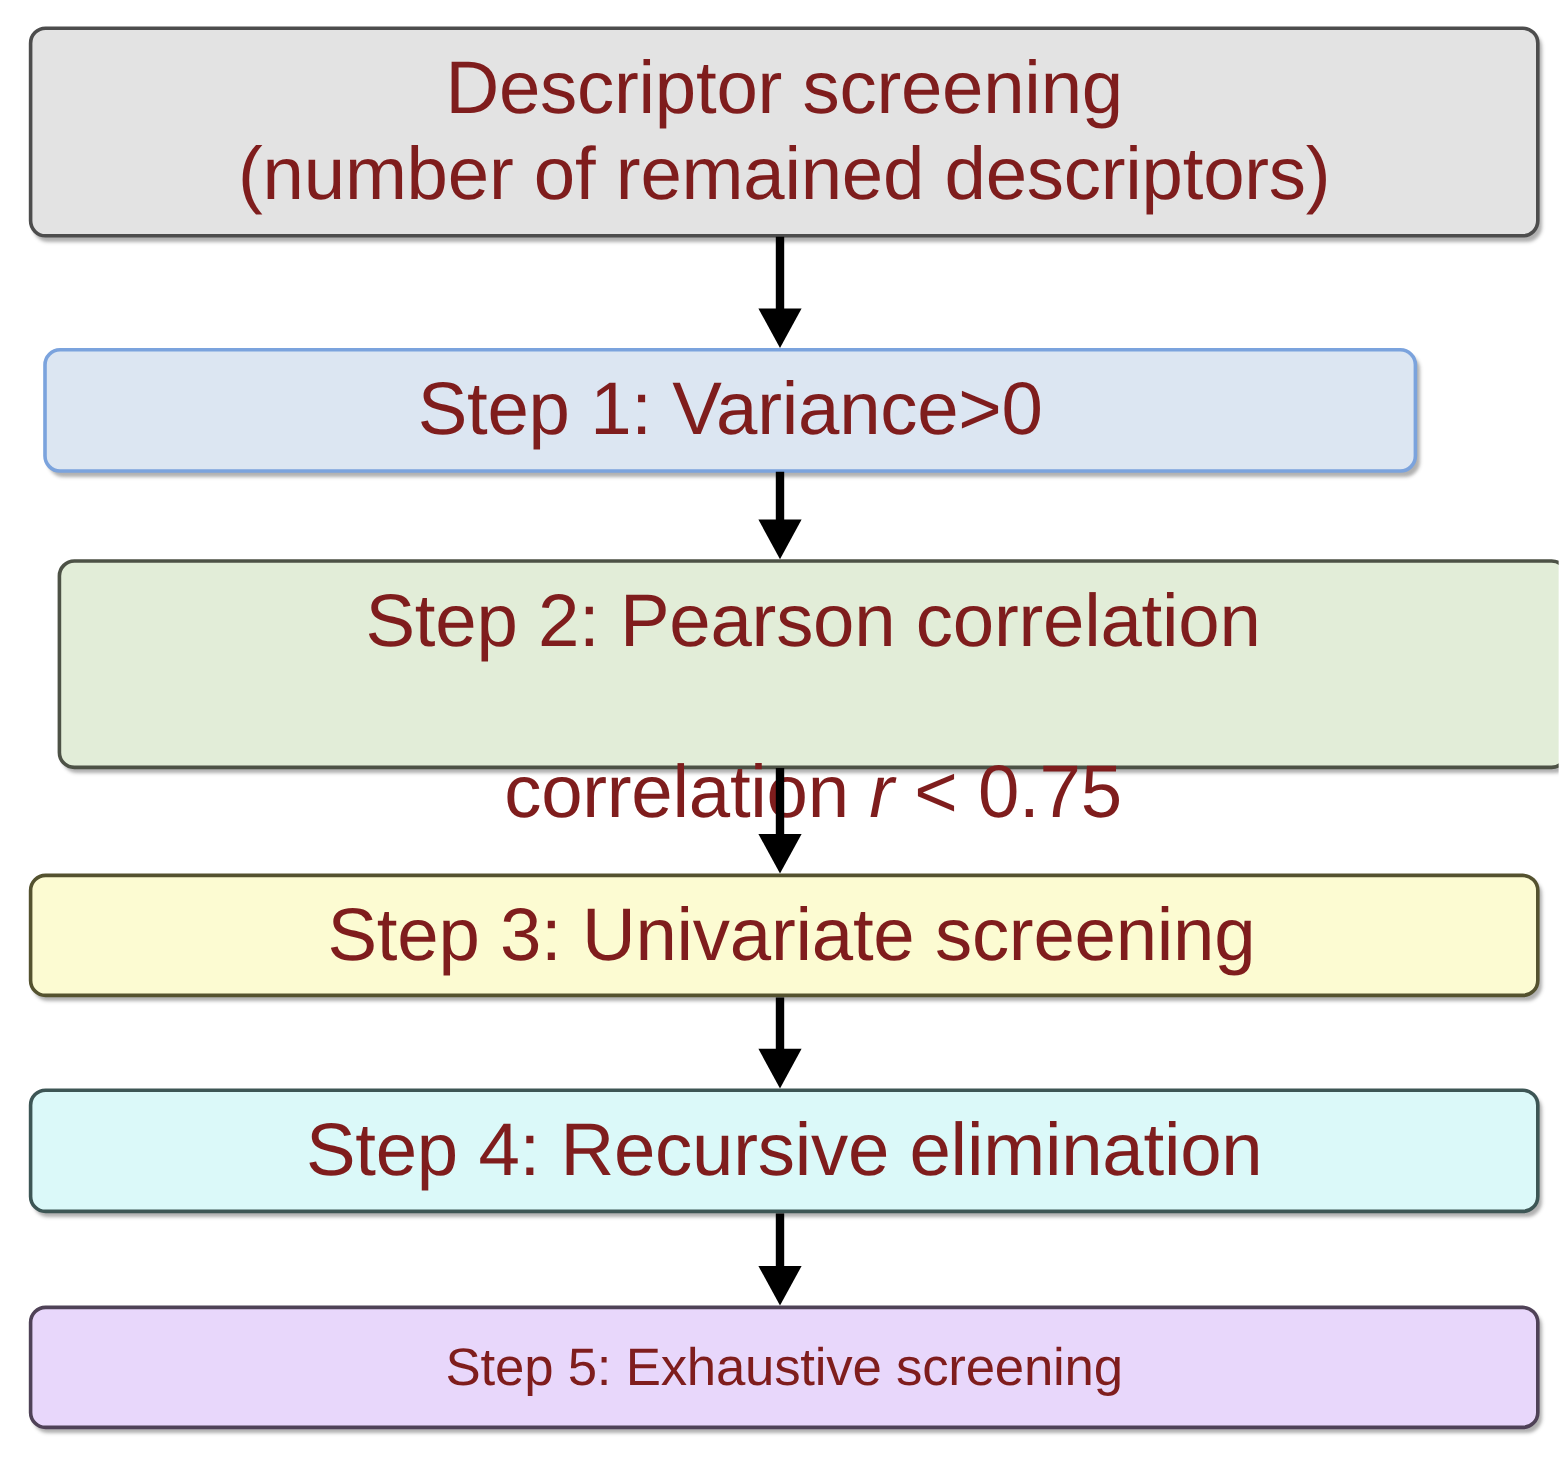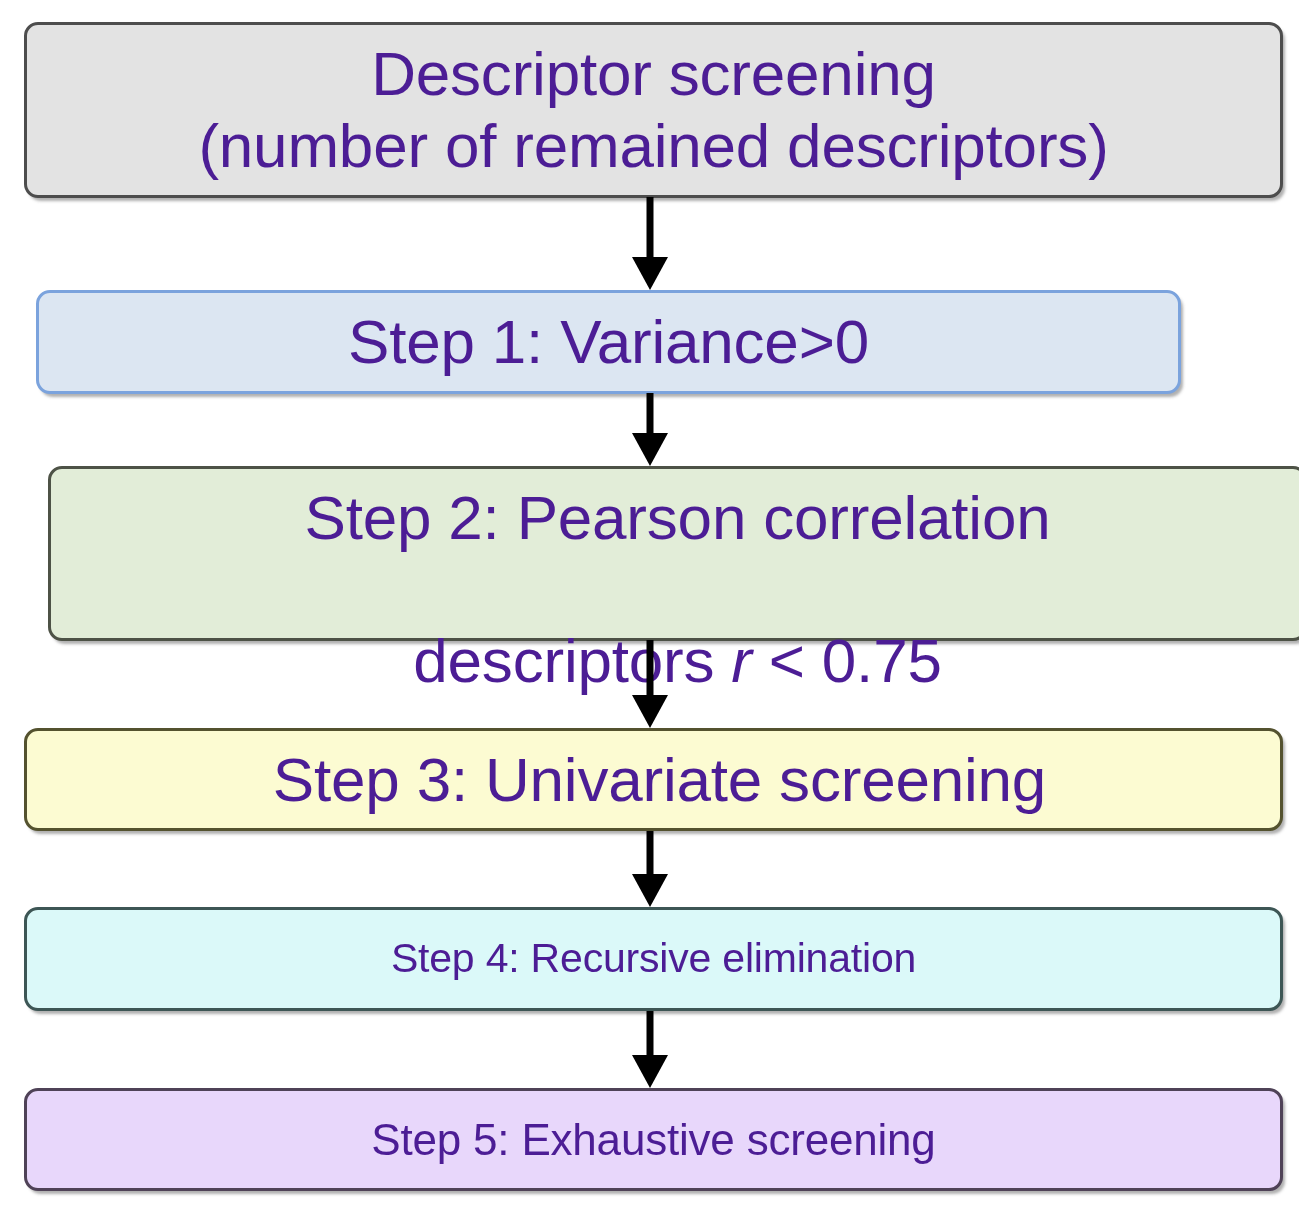--- a/index.html
+++ b/index.html
@@ -27,39 +27,39 @@
   .node {
     position: absolute;
     box-sizing: border-box;
     display: flex;
     align-items: center;
     justify-content: center;
     text-align: center;
     border-radius: 14px;
     border-style: solid;
     border-width: 3px;
-    color: #4c1d95;
+    color: #7f1d1d;
     line-height: 1.16;
     letter-spacing: -0.2px;
     box-shadow: 3px 4px 3px -1px rgba(80, 80, 80, 0.45);
   }
   .node .node-text {
     display: block;
     width: 100%;
     padding: 0 14px;
     box-sizing: border-box;
     white-space: pre-line;
   }
 
   
   .node-header   { left: 24px;  top: 22px;   width: 1259px; height: 176px; font-size: 62px; }
   .node-step1    { left: 24px;  top: 290px;  width: 1145px; height: 104px; font-size: 62px; margin-left: 12px; }
   .node-step2    { left: 24px;  top: 466px;  width: 1259px; height: 175px; font-size: 62px; margin-left: 24px; }
   .node-step3    { left: 24px;  top: 728px;  width: 1259px; height: 103px; font-size: 62px; }
-  .node-step4    { left: 24px;  top: 907px;  width: 1259px; height: 104px; font-size: 41px; }
+  .node-step4    { left: 24px;  top: 907px;  width: 1259px; height: 104px; font-size: 62px; }
   .node-step5    { left: 24px;  top: 1088px; width: 1259px; height: 103px; font-size: 44px; }
 
   
   .arrow {
     position: absolute;
     left: 0;
     width: 1299px;
     pointer-events: none;
   }
   .arrow svg { display: block; }
@@ -90,21 +90,21 @@
   <div class="arrow" style="top:393px;height:74px">
     <svg width="1299" height="74" viewBox="0 0 1299 74" aria-hidden="true">
       <line x1="650" y1="0" x2="650" y2="52" stroke="#000000" stroke-width="7"></line>
       <polygon points="632,40 668,40 650,73" fill="#000000"></polygon>
     </svg>
   </div>
 
   <div class="node node-step2" style="background-color: rgb(226, 237, 216); border-color: rgb(77, 82, 70);">
     <span class="node-text">
       <span>Step 2: Pearson correlation</span><br>
-      <span>descriptors </span><span class="italic-var">r</span><span> &lt; 0.75</span>
+      <span>correlation </span><span class="italic-var">r</span><span> &lt; 0.75</span>
     </span>
   </div>
 
   <div class="arrow" style="top:640px;height:89px">
     <svg width="1299" height="89" viewBox="0 0 1299 89" aria-hidden="true">
       <line x1="650" y1="0" x2="650" y2="67" stroke="#000000" stroke-width="7"></line>
       <polygon points="632,55 668,55 650,88" fill="#000000"></polygon>
     </svg>
   </div>
 

